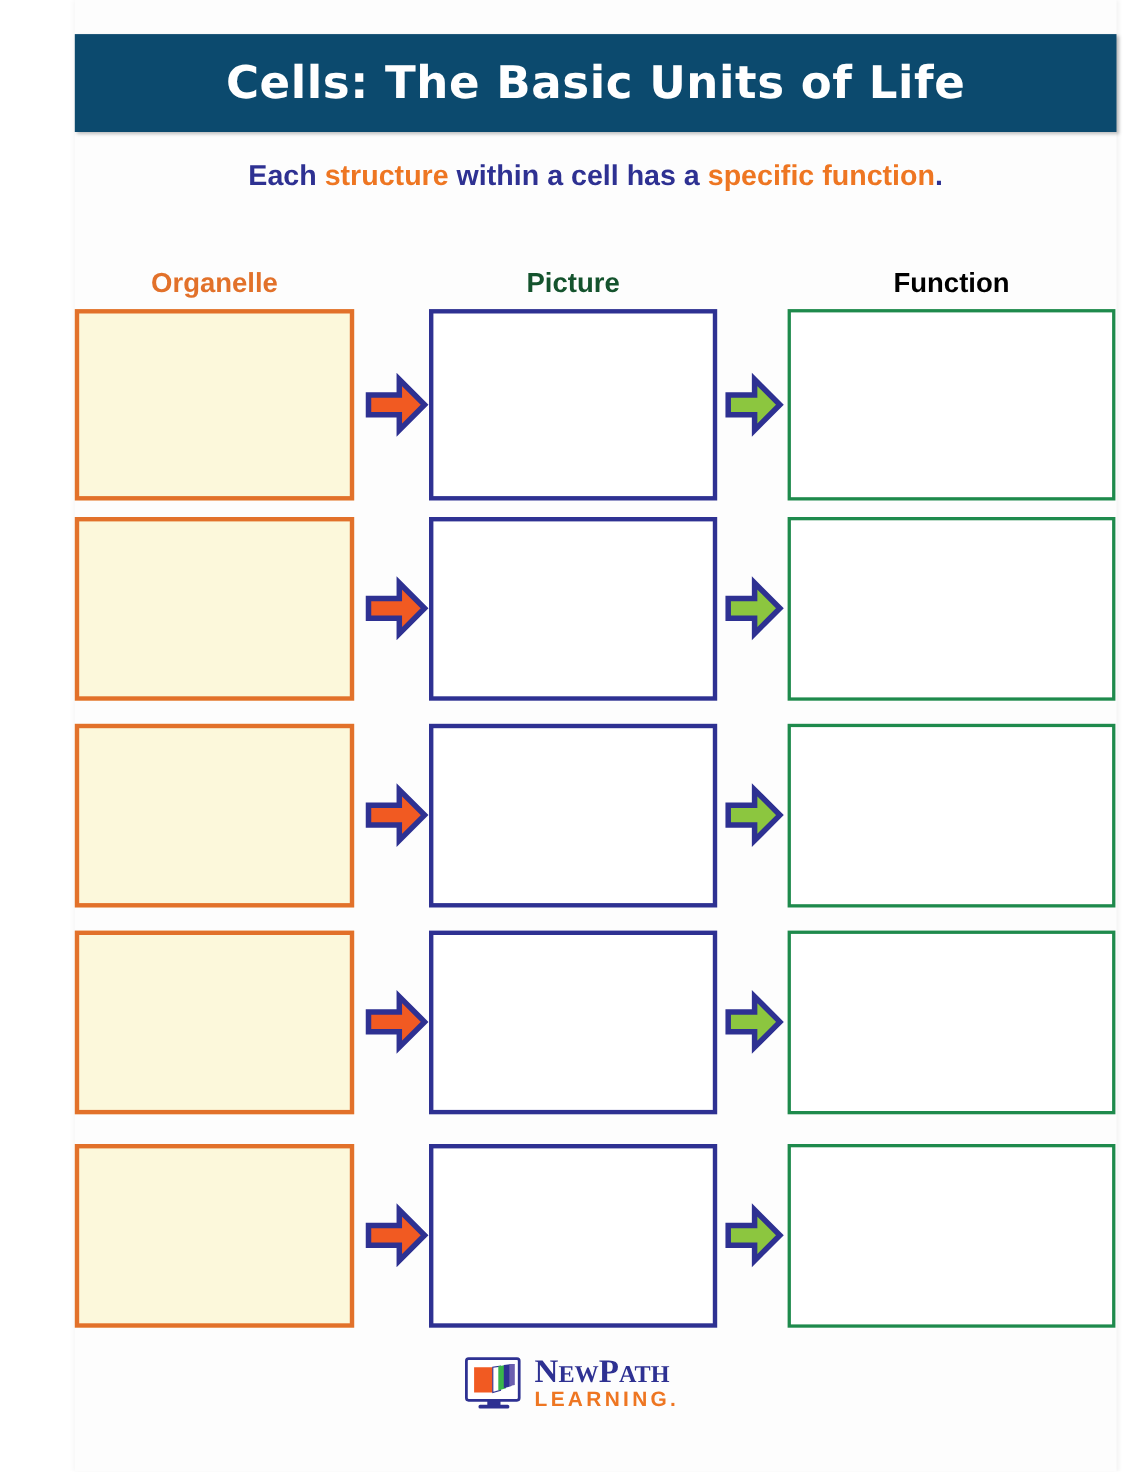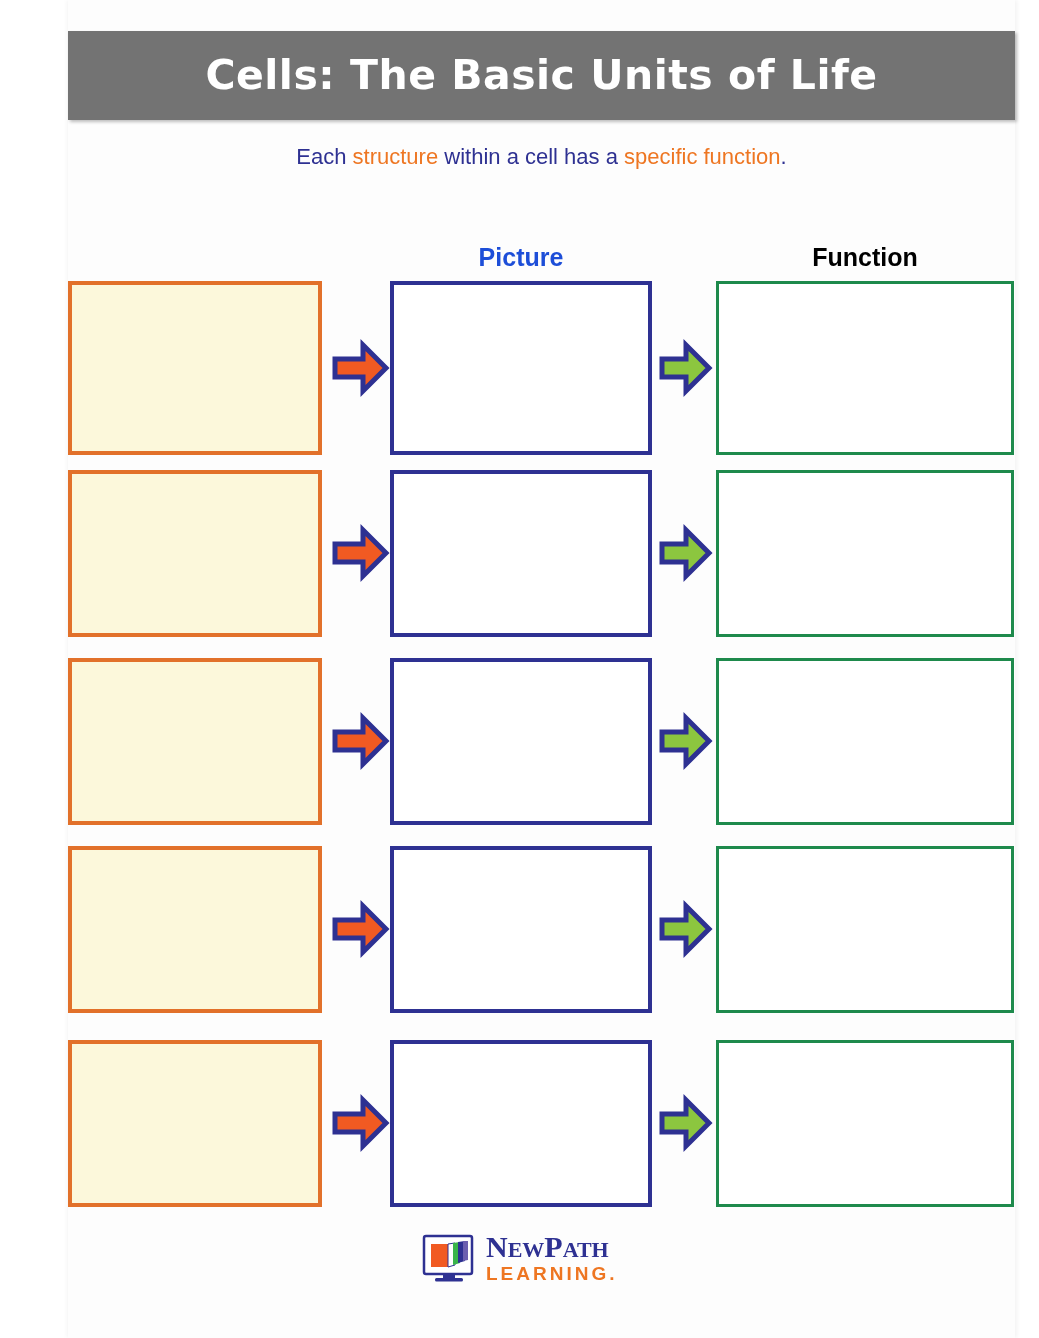--- a/index.html
+++ b/index.html
@@ -27,21 +27,21 @@
     background: #fdfdfd;
     box-shadow: 2px 0 4px rgba(0,0,0,0.05), -2px 0 4px rgba(0,0,0,0.03);
   }
   
   #banner {
     position: absolute;
     left: 68px;
     top: 31px;
     width: 947px;
     height: 89px;
-    background: #737373;
+    background: #0c4a6e;
     box-shadow: 2px 2px 3px rgba(0,0,0,0.25);
   }
   #banner-title {
     position: absolute;
     left: 0;
     top: 0;
     width: 100%;
     height: 89px;
     line-height: 89px;
     text-align: center;
@@ -52,22 +52,22 @@
     letter-spacing: 0.5px;
     white-space: nowrap;
   }
   
   #subtitle-bold {
     position: absolute;
     left: 68px;
     top: 144px;
     width: 947px;
     text-align: center;
-    font-size: 22px;
-    font-weight: normal;
+    font-size: 26px;
+    font-weight: bold;
     color: #2E3192;
     white-space: nowrap;
   }
   #subtitle-bold .hl { color: #EE7622; }
   #subtitle-plain {
     position: absolute;
     left: 82px;
     top: 193px;
     font-size: 18.5px;
     color: #2E3192;
@@ -83,21 +83,21 @@
     white-space: nowrap;
   }
   #head-organelle {
     left: 68px;
     width: 254px;
     color: #E2712A;
   }
   #head-picture {
     left: 390px;
     width: 262px;
-    color: #1d4ed8;
+    color: #14532d;
   }
   #head-function {
     left: 716px;
     width: 298px;
     color: #000000;
   }
   
   .row {
     position: absolute;
     left: 68px;
@@ -196,20 +196,21 @@
 
   <div id="sheet"></div>
 
   <div id="banner">
     <div id="banner-title">Cells: The Basic Units of Life</div>
   </div>
 
   <div id="subtitle-bold"><span>Each </span><span class="hl">structure</span><span> within a cell has a </span><span class="hl">specific function</span><span>.</span></div>
 
 
+  <div class="col-head" id="head-organelle">Organelle</div>
   <div class="col-head" id="head-picture">Picture</div>
   <div class="col-head" id="head-function">Function</div>
 
   <div class="row" style="top:281px;height:174px;">
     <div class="cell cell-organelle" style="top:0px;height:174px;"></div>
     <div class="arrow arrow-orange" style="top:56px;">
       <svg viewBox="0 0 62 62">
           <polygon points="6,22 34,22 34,8 57,31 34,54 34,40 6,40" fill="#F15A22" stroke="#2E3192" stroke-width="5" stroke-linejoin="miter"></polygon>
         </svg>
     </div>

